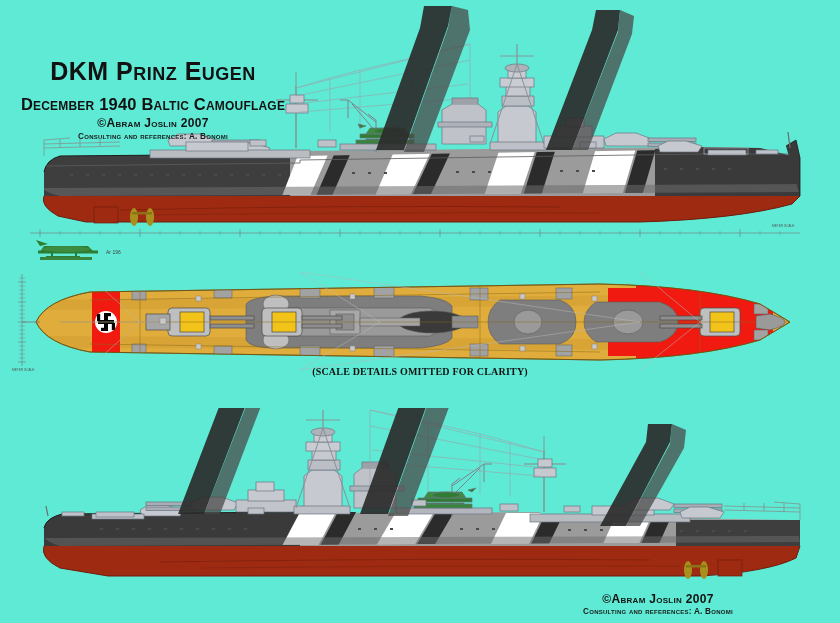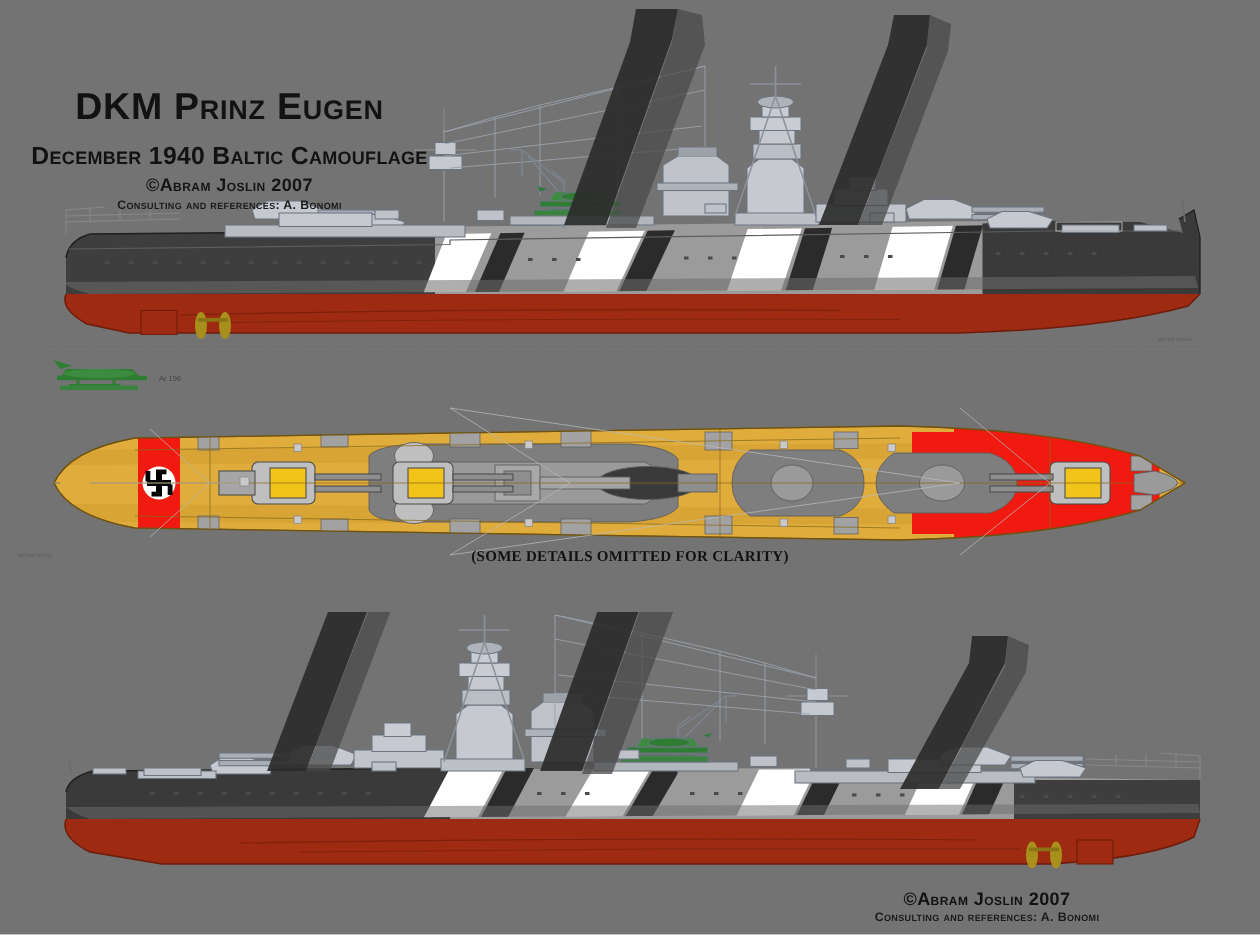--- a/index.html
+++ b/index.html
@@ -1,18 +1,18 @@
 <!DOCTYPE html>
 <html><head>
 <meta charset="utf-8">
 <style>
   html,body{margin:0;padding:0;background:#ffffff;}
   body{width:840px;height:623px;position:relative;overflow:hidden;
        font-family:"Liberation Sans", sans-serif;}
-  .stage{position:absolute;inset:0;width:840px;height:623px;background:#737373;}
+  .stage{position:absolute;inset:0;width:840px;height:623px;background:#5eead4;}
 
   
   .titleblock{position:absolute;left:8px;top:58px;width:290px;text-align:center;}
   .t-main{font-family:"Liberation Sans",sans-serif;font-weight:bold;
           font-size:25px;letter-spacing:.5px;color:#121212;line-height:1.05;
           font-variant:small-caps;}
   .t-sub{font-family:"Liberation Sans",sans-serif;font-weight:bold;
          font-size:16.5px;letter-spacing:.2px;color:#121212;line-height:1.1;
          margin-top:11px;font-variant:small-caps;}
   .t-cred{font-family:"Liberation Sans",sans-serif;font-weight:bold;
@@ -668,20 +668,20 @@
   </svg>
   </div>
 
   <div class="titleblock">
     <div class="t-main">DKM Prinz Eugen</div>
     <div class="t-sub">December 1940 Baltic Camouflage</div>
     <div class="t-cred">©Abram Joslin 2007</div>
     <div class="t-cons">Consulting and references: A. Bonomi</div>
   </div>
 
-  <div class="note">(SOME DETAILS OMITTED FOR CLARITY)</div>
+  <div class="note">(SCALE DETAILS OMITTED FOR CLARITY)</div>
 
   <div class="botcred">
     <div class="c1">©Abram Joslin 2007</div>
     <div class="c2">Consulting and references: A. Bonomi</div>
   </div>
 
 </div>
 
 </body></html>

